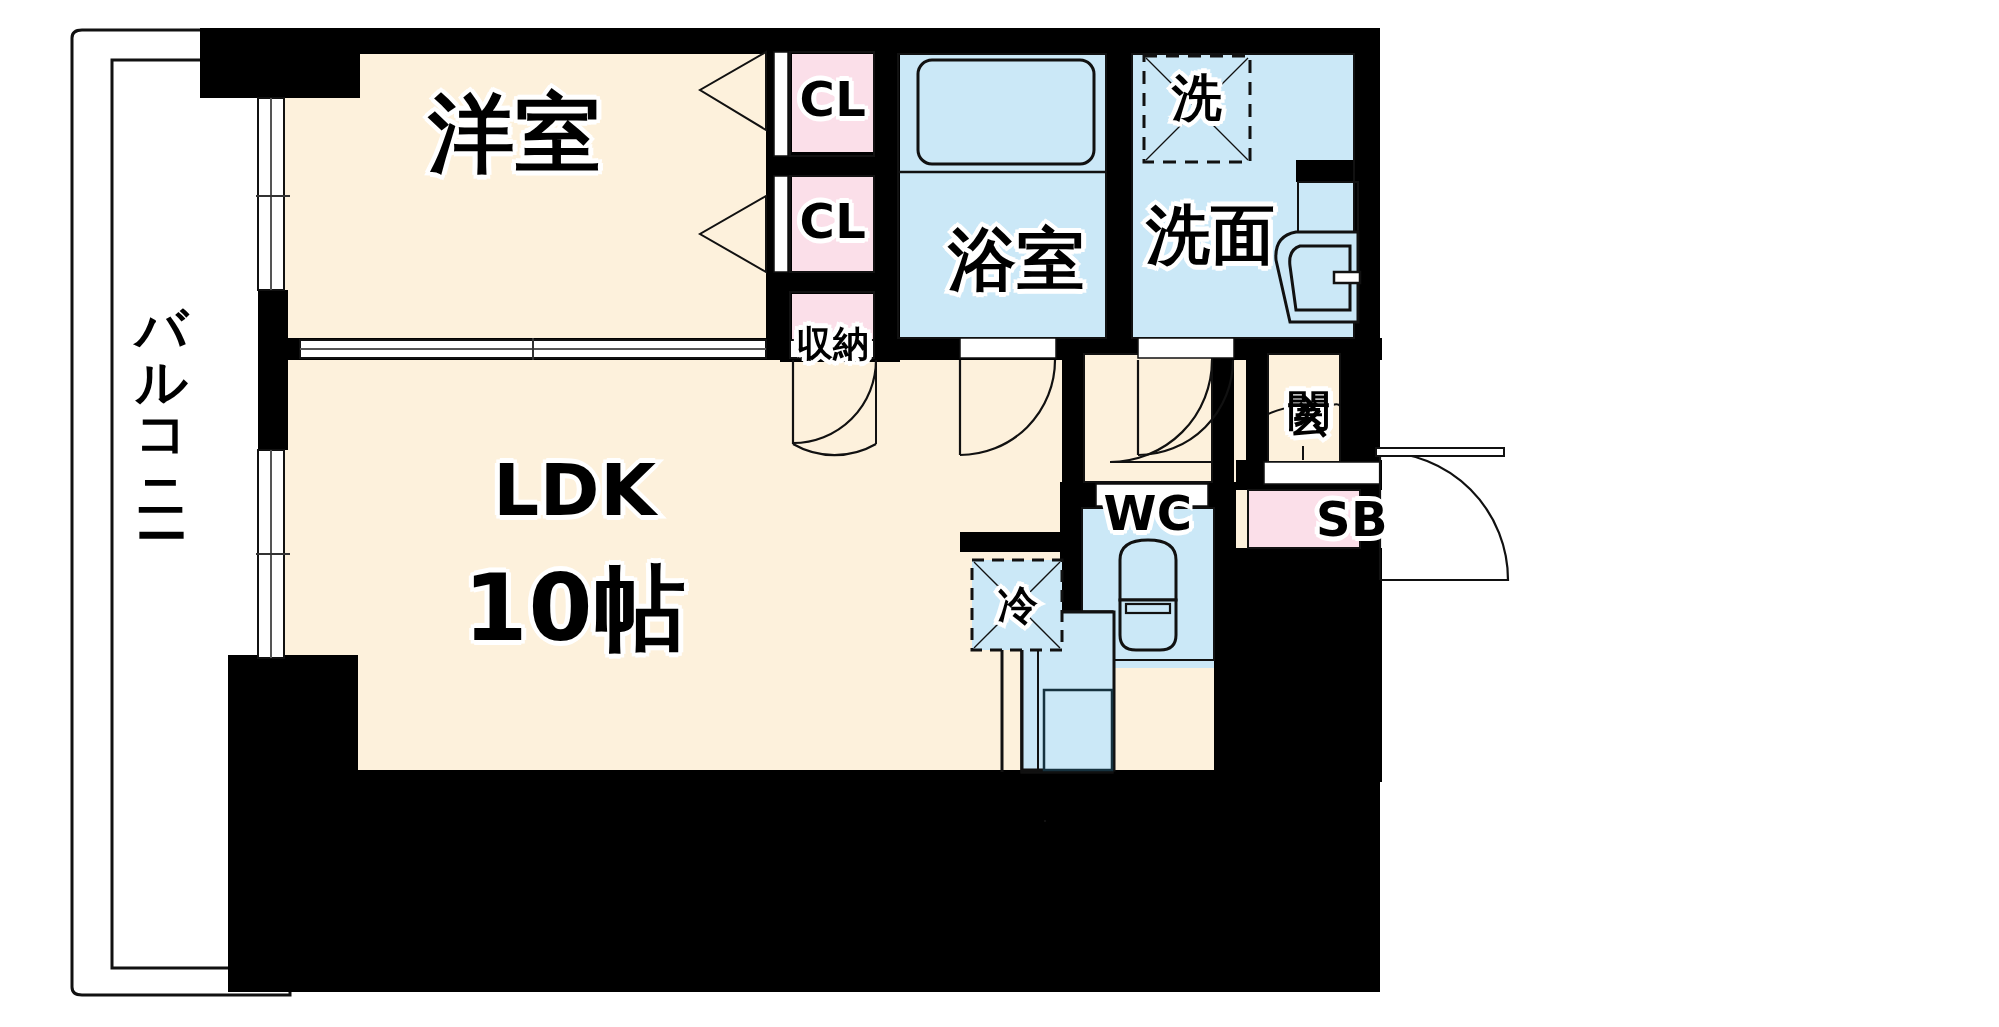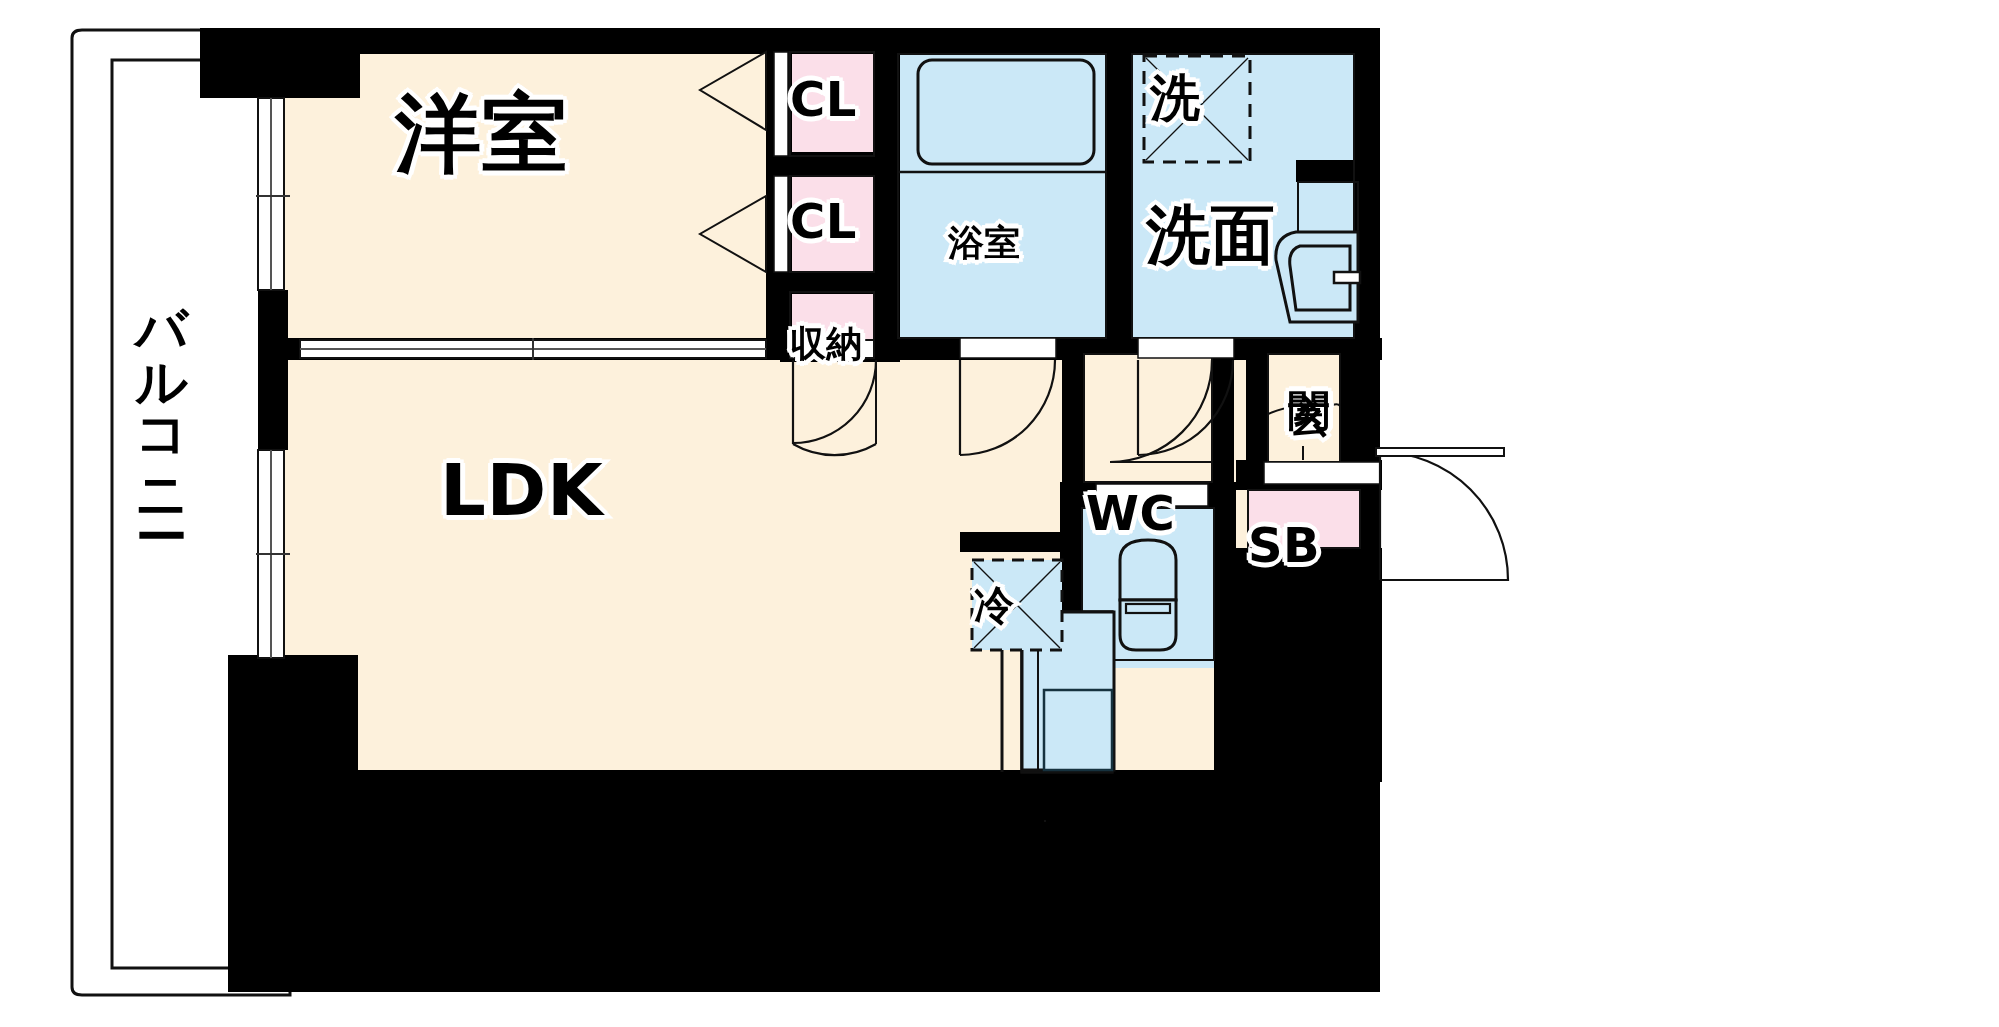--- a/index.html
+++ b/index.html
@@ -24,21 +24,21 @@
     width: 1999px;
     height: 1027px;
     display: block;
   }
   .rm-label {
     position: absolute;
     font-family: "DejaVu Sans", "Liberation Sans", sans-serif;
     font-weight: 700;
     color: #000000;
     white-space: pre;
-    text-align: left;
+    text-align: center;
     line-height: 1.06;
     letter-spacing: 0.01em;
     -webkit-text-stroke: 7px #ffffff;
     paint-order: stroke fill;
     text-shadow:
        3px 0 0 #fff, -3px 0 0 #fff, 0 3px 0 #fff, 0 -3px 0 #fff,
        2px 2px 0 #fff, -2px 2px 0 #fff, 2px -2px 0 #fff, -2px -2px 0 #fff,
        4px 0 0 #fff, -4px 0 0 #fff, 0 4px 0 #fff, 0 -4px 0 #fff,
        3px 3px 0 #fff, -3px 3px 0 #fff, 3px -3px 0 #fff, -3px -3px 0 #fff,
        5px 0 0 #fff, -5px 0 0 #fff, 0 5px 0 #fff, 0 -5px 0 #fff;
@@ -266,32 +266,33 @@
       <path d="M 1303 446 L 1303 460"></path>
     </g>
 
   </svg>
 
   <div class="rm-label vert" style="left:136px; top:270px; font-size:52px;">バルコニー</div>
 
   <div class="rm-label" style="left:395px; top:88px; width:240px; font-size:86px;">洋室</div>
 
   <div class="rm-label" style="left:440px; top:452px; width:270px; font-size:72px;">LDK</div>
+  <div class="rm-label" style="left:420px; top:560px; width:310px; font-size:92px;">10帖</div>
 
   <div class="rm-label" style="left:790px; top:74px; width:86px; font-size:48px;">CL</div>
   <div class="rm-label" style="left:790px; top:196px; width:86px; font-size:48px;">CL</div>
   <div class="rm-label" style="left:790px; top:297px; width:86px; font-size:36px;margin-top:28px;">収納</div>
 
-  <div class="rm-label" style="left:948px; top:224px; width:124px; font-size:36px;">浴室</div>
+  <div class="rm-label" style="left:948px; top:224px; width:124px; font-size:68px;">浴室</div>
 
   <div class="rm-label" style="left:1150px; top:72px; width:94px; font-size:50px;">洗</div>
 
   <div class="rm-label" style="left:1146px; top:202px; width:124px; font-size:64px;">洗面</div>
 
   <div class="rm-label vert" style="left:1288px; top:358px; font-size:42px;">玄関</div>
 
-  <div class="rm-label" style="left:1248px; top:520px; width:128px; font-size:48px;">SB</div>
+  <div class="rm-label" style="left:1248px; top:494px; width:128px; font-size:48px;padding-left:40px;">SB</div>
 
   <div class="rm-label" style="left:1086px; top:488px; width:124px; font-size:48px;">WC</div>
 
   <div class="rm-label" style="left:974px; top:584px; width:88px; font-size:40px;">冷</div>
 
 </div>
 
 </body></html>

